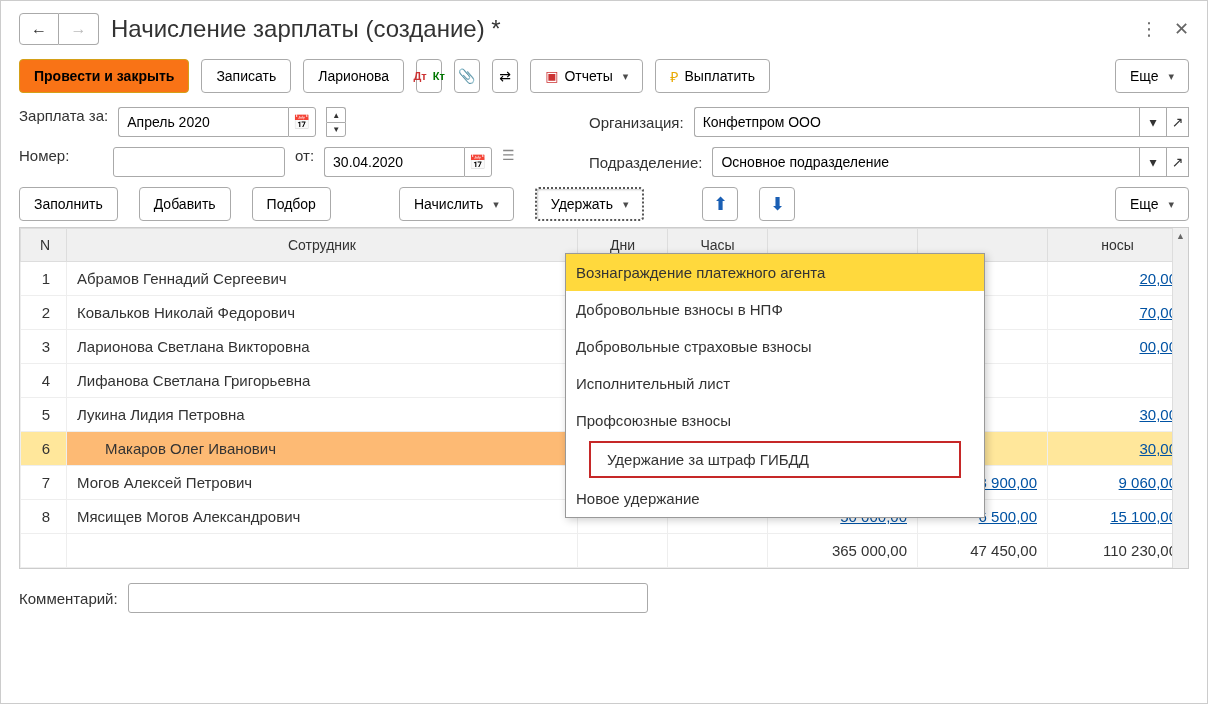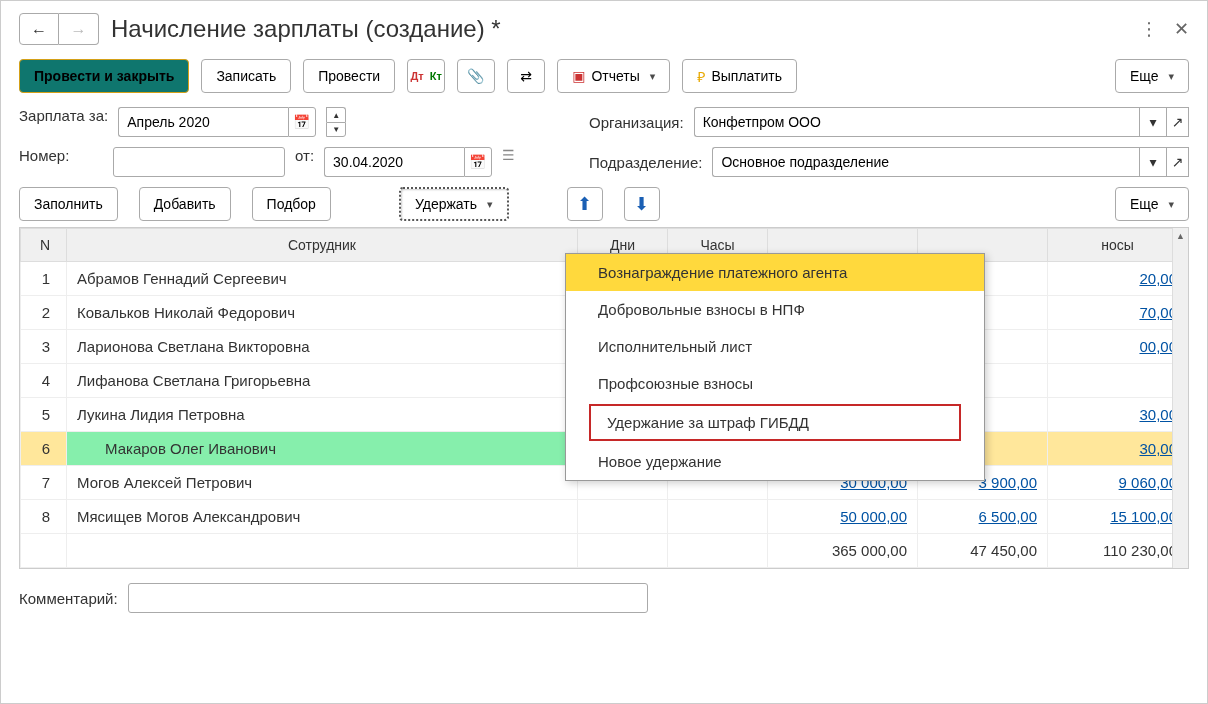--- a/index.html
+++ b/index.html
@@ -10,22 +10,22 @@
 .nav-btn { width: 40px; height: 32px; border: 1px solid #aaa; background: #fff; display: flex; align-items: center; justify-content: center; font-size: 16px; cursor: pointer; }
 .nav-btn:first-child { border-radius: 4px 0 0 4px; }
 .nav-btn:last-child { border-radius: 0 4px 4px 0; border-left: none; color: #bbb; }
 .page-title { font-size: 24px; font-weight: 400; flex: 1; }
 .title-right { display: flex; gap: 16px; align-items: center; }
 .menu-dots { font-size: 18px; color: #666; cursor: pointer; }
 .close-x { font-size: 18px; color: #666; cursor: pointer; }
 .toolbar { display: flex; gap: 12px; margin-bottom: 14px; flex-wrap: wrap; align-items: center; }
 .spacer { flex: 1; }
 .btn { height: 34px; padding: 0 14px; border: 1px solid #aaa; background: #fff; border-radius: 4px; cursor: pointer; font-size: 14px; display: flex; align-items: center; gap: 6px; }
-.btn-primary { background: #0f766e; border-color: #d4a017; font-weight: 700; }
-.btn-icon { width: 38px; padding: 0; justify-content: center; }
+.btn-primary { background: #f97316; border-color: #d4a017; font-weight: 700; }
+.btn-icon { width: 26px; padding: 0; justify-content: center; }
 .dropdown-caret::after { content: "▾"; font-size: 11px; margin-left: 4px; opacity: 0.7; }
 .form-row { display: flex; align-items: center; gap: 10px; margin-bottom: 10px; }
 .form-label { font-size: 15px; color: #333; }
 .input { height: 30px; border: 1px solid #aaa; border-radius: 3px; padding: 0 8px; font-size: 14px; background: #fff; }
 .input-group { display: flex; align-items: center; }
 .input-group .input { border-radius: 3px 0 0 3px; border-right: none; }
 .input-addon { height: 30px; width: 28px; border: 1px solid #aaa; display: flex; align-items: center; justify-content: center; cursor: pointer; background: #fff; }
 .input-addon:last-child { border-radius: 0 3px 3px 0; }
 .spinner-box { display: flex; flex-direction: column; }
 .spinner { height: 15px; width: 20px; border: 1px solid #aaa; font-size: 8px; display: flex; align-items: center; justify-content: center; background: #fff; cursor: pointer; }
@@ -36,27 +36,27 @@
 .toolbar2 { display: flex; gap: 21px; margin-bottom: 0; align-items: center; }
 .arrow-btn { width: 36px; justify-content: center; color: #1a5fb4; font-size: 18px; padding: 0; }
 .table-wrap { border: 1px solid #ccc; margin-top: 6px; position: relative; }
 .table { width: 100%; border-collapse: collapse; }
 .table th { background: #f0f0f0; border: 1px solid #ddd; padding: 8px 10px; font-weight: 400; text-align: center; font-size: 14px; }
 .table td { border: 1px solid #eee; padding: 8px 10px; font-size: 15px; }
 .table .num-col { text-align: right; width: 46px; padding-right: 16px; }
 .table .amount { text-align: right; color: #0052a3; text-decoration: underline; cursor: pointer; }
 .table .sum-amount { text-align: right; color: #333; }
 .table tr.selected td { background: #ffe79b; }
-.table tr.selected td.emp-cell { background: #86efac; padding-left: 38px; }
+.table tr.selected td.emp-cell { background: #fdba74; padding-left: 38px; }
 .table tfoot td { font-weight: 400; }
 .scrollbar { position: absolute; right: 0; top: 0; width: 16px; height: 100%; background: #f0f0f0; border-left: 1px solid #ddd; }
 .scroll-arrow { height: 16px; display: flex; align-items: center; justify-content: center; font-size: 9px; color: #666; }
 .comment-row { display: flex; align-items: center; gap: 10px; margin-top: 14px; }
 .dropdown-menu { position: absolute; left: 564px; top: 252px; width: 420px; background: #fff; border: 1px solid #999; box-shadow: 2px 2px 8px rgba(0,0,0,0.2); z-index: 10; }
-.dropdown-item { padding: 10px 32px; font-size: 15px; cursor: pointer; }
+.dropdown-item { padding: 10px 10px; font-size: 15px; cursor: pointer; }
 .dropdown-item.highlighted { background: #ffd93d; }
 .dropdown-item.boxed { border: 2px solid #c62828; margin: 2px 23px; padding: 8px 16px; }
 .btn-pressed { box-shadow: inset 1px 1px 2px rgba(0,0,0,0.2); border: 2px dotted #555; }
 .icon-link { width: 22px; height: 30px; display: flex; align-items: center; justify-content: center; border: 1px solid #aaa; border-left: none; background: #fff; cursor: pointer; }
 .col-days { width: 90px; }
 .col-hours { width: 100px; }
 .col-accr { width: 150px; }
 .col-ndfl { width: 130px; }
 .col-contr { width: 140px; }
 </style>
@@ -72,21 +72,21 @@
     <div class="page-title">Начисление зарплаты (создание) *</div>
     <div class="title-right">
       <div class="menu-dots">⋮</div>
       <div class="close-x">✕</div>
     </div>
   </div>
 
   <div class="toolbar">
     <button class="btn btn-primary">Провести и закрыть</button>
     <button class="btn">Записать</button>
-    <button class="btn">Провести</button>
+    <button class="btn">Ларионова</button>
     <button class="btn btn-icon">
         <span style="color:#c33;font-size:11px;font-weight:700">Дт</span>
         <span style="color:#070;font-size:11px;font-weight:700">Кт</span>
       </button>
     <button class="btn btn-icon">
         <span>📎</span>
       </button>
     <button class="btn btn-icon">
         <span>⇄</span>
       </button>
@@ -143,20 +143,21 @@
         <div class="icon-link">↗</div>
       </div>
     </div>
   </div>
 
   <div class="toolbar2">
     <button class="btn">Заполнить</button>
     <button class="btn">Добавить</button>
     <button class="btn">Подбор</button>
     <div style="width:26px"></div>
+    <button class="btn dropdown-caret">Начислить</button>
     <button class="btn btn-pressed dropdown-caret">Удержать</button>
     <div style="width:16px"></div>
     <button class="btn arrow-btn">⬆</button>
     <button class="btn arrow-btn">⬇</button>
     <div class="spacer"></div>
     <button class="btn dropdown-caret">Еще</button>
   </div>
 
   <div class="table-wrap">
     <table class="table">
@@ -263,18 +264,19 @@
   </div>
 
   <div class="comment-row">
     <span class="form-label">Комментарий:</span>
     <input class="input" style="flex: 1 1 0%; max-width: 520px;" value="">
   </div>
 
   <div class="dropdown-menu" id="ddmenu">
       <div class="dropdown-item highlighted">Вознаграждение платежного агента</div>
       <div class="dropdown-item">Добровольные взносы в НПФ</div>
+      <div class="dropdown-item">Добровольные страховые взносы</div>
       <div class="dropdown-item">Исполнительный лист</div>
       <div class="dropdown-item">Профсоюзные взносы</div>
       <div class="dropdown-item boxed">Удержание за штраф ГИБДД</div>
       <div class="dropdown-item">Новое удержание</div>
     </div>
 </div>
 
 </body></html>

